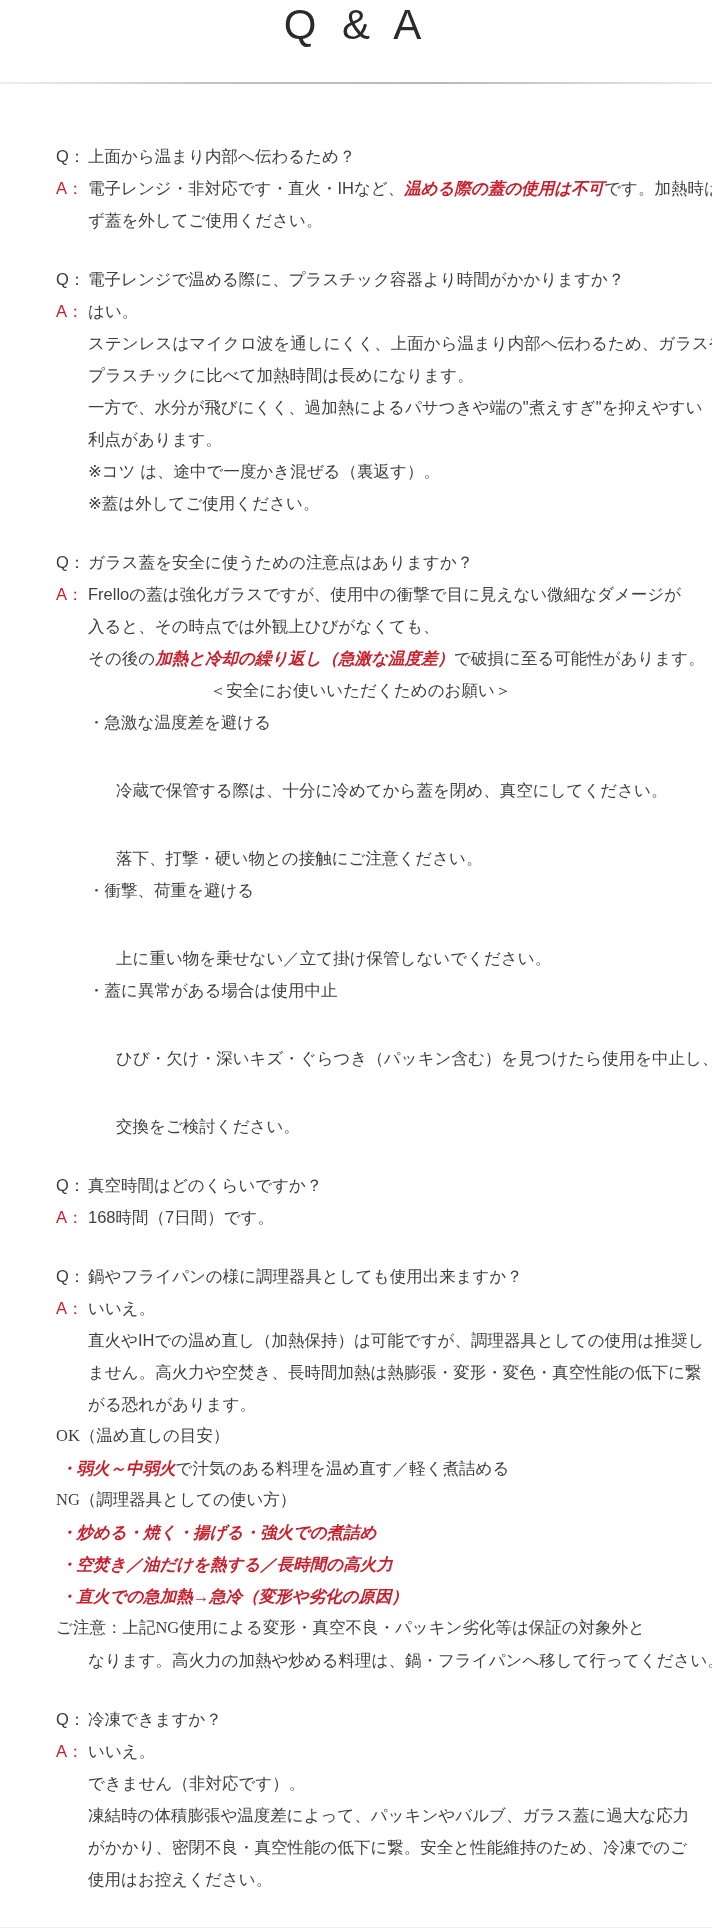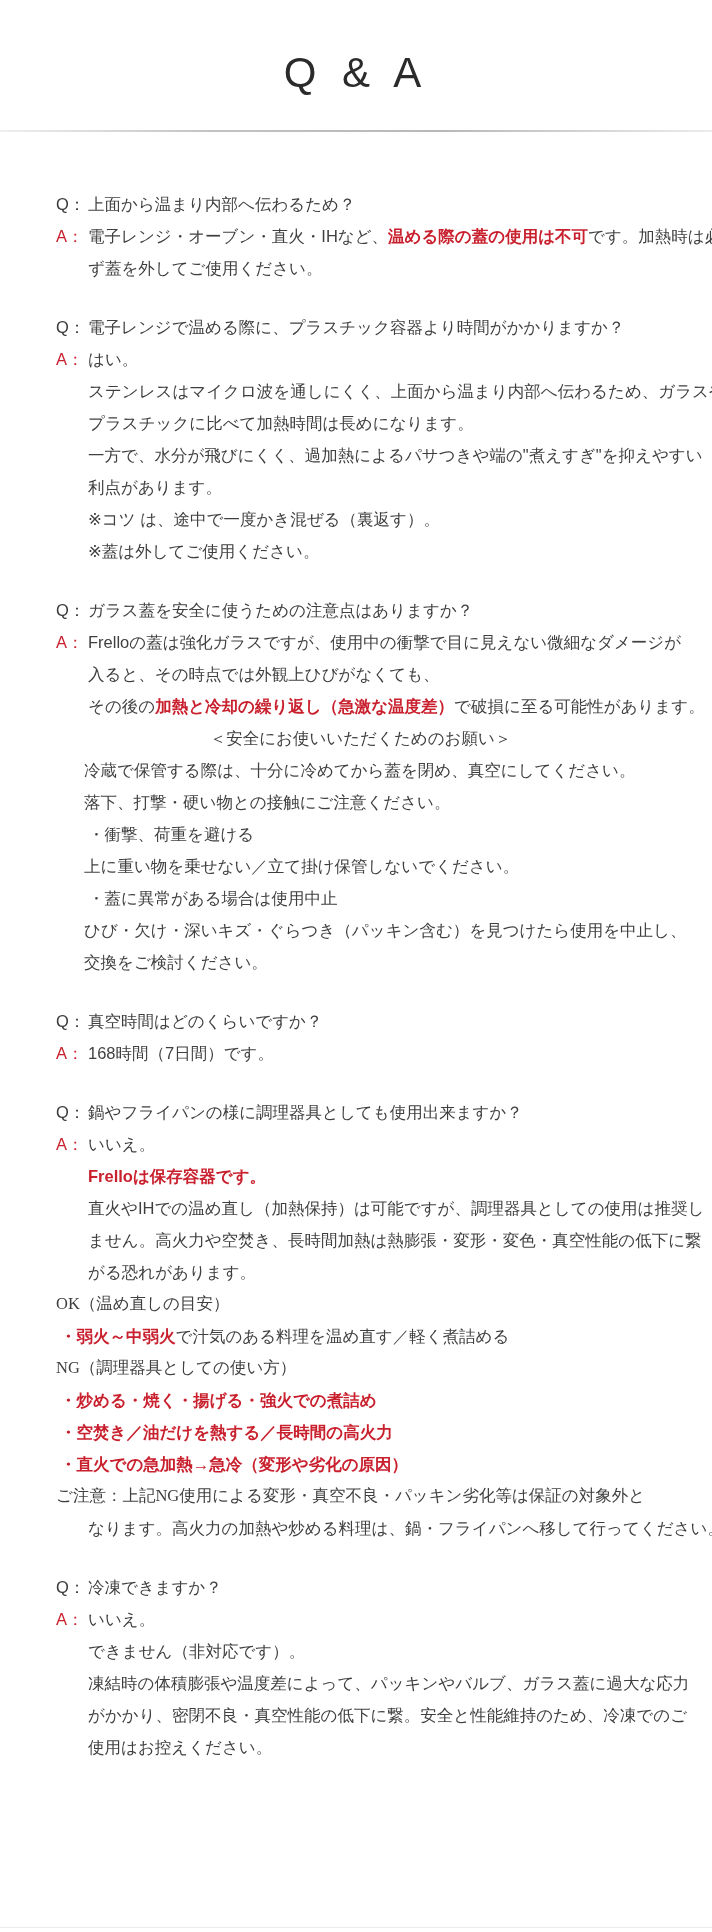--- a/index.html
+++ b/index.html
@@ -2,93 +2,93 @@
 <html lang="ja"><head>
 <meta charset="utf-8">
 <style>
   html,body{margin:0;padding:0;}
   body{
     width:712px;height:1932px;position:relative;background:#ffffff;
     font-family:"Liberation Sans","DejaVu Sans",sans-serif;
     color:var(--text,#3f3f3f);
     overflow:hidden;
   }
-  .header{padding-top:48px;}
+  .header{}
   .title{
     text-align:center;font-size:42px;font-weight:400;letter-spacing:7px;
     color:#2b2b2b;line-height:1.2;
   }
   .divider{
     height:2px;margin-top:32px;width:100%;
     background:linear-gradient(to right,#efefef,#c2c2c2 30%,#b8b8b8 62%,#ececec);
   }
   .content{padding-top:56px;}
   .block{margin-bottom:27px;}
   .line{
     position:relative;padding-left:88px;line-height:32px;height:32px;
     font-size:16.5px;white-space:nowrap;
   }
   .lbl{position:absolute;left:56px;top:0;}
   .lbl.q{color:#3a3a3a;}
   .lbl.a{color:var(--red,#c9202e);}
-  .ind1{padding-left:84px;}
+  .ind1{padding-left:116px;margin-top:36px;}
   .ind2{padding-left:56px;font-family:Liberation Serif, serif;}
   .ind3{padding-left:60px;}
   .indc{padding-left:9px;text-align:center;}
-  .rb{color:var(--red,#c9202e);font-weight:700;}
+  .rb{color:var(--red,#c9202e);font-weight:700;font-style:italic;}
   .footer-line{
     position:absolute;left:0;right:0;bottom:4px;height:1px;background:#ededed;
   }
 </style>
 </head>
 <body style="--red: #c9202e; --text: #3f3f3f;">
 
 <div class="header">
   <div class="title">Q &amp; A</div>
   <div class="divider"></div>
 </div>
 
 <div class="content">
     <div class="block">
       <div class="line ind0"><span class="lbl q">Q：</span><span>上面から温まり内部へ伝わるため？</span></div>
-      <div class="line ind0"><span class="lbl a">A：</span><span>電子レンジ・オーブン・直火・IHなど、</span><span class="rb">温める際の蓋の使用は不可</span><span>です。加熱時は必</span></div>
+      <div class="line ind0"><span class="lbl a">A：</span><span>電子レンジ・非対応です・直火・IHなど、</span><span class="rb">温める際の蓋の使用は不可</span><span>です。加熱時は必</span></div>
       <div class="line ind0"><span>ず蓋を外してご使用ください。</span></div>
     </div>
     <div class="block">
       <div class="line ind0"><span class="lbl q">Q：</span><span>電子レンジで温める際に、プラスチック容器より時間がかかりますか？</span></div>
       <div class="line ind0"><span class="lbl a">A：</span><span>はい。</span></div>
       <div class="line ind0"><span>ステンレスはマイクロ波を通しにくく、上面から温まり内部へ伝わるため、ガラスや</span></div>
       <div class="line ind0"><span>プラスチックに比べて加熱時間は長めになります。</span></div>
       <div class="line ind0"><span>一方で、水分が飛びにくく、過加熱によるパサつきや端の"煮えすぎ"を抑えやすい</span></div>
       <div class="line ind0"><span>利点があります。</span></div>
       <div class="line ind0"><span>※コツ は、途中で一度かき混ぜる（裏返す）。</span></div>
       <div class="line ind0"><span>※蓋は外してご使用ください。</span></div>
     </div>
     <div class="block">
       <div class="line ind0"><span class="lbl q">Q：</span><span>ガラス蓋を安全に使うための注意点はありますか？</span></div>
       <div class="line ind0"><span class="lbl a">A：</span><span>Frelloの蓋は強化ガラスですが、使用中の衝撃で目に見えない微細なダメージが</span></div>
       <div class="line ind0"><span>入ると、その時点では外観上ひびがなくても、</span></div>
       <div class="line ind0"><span>その後の</span><span class="rb">加熱と冷却の繰り返し（急激な温度差）</span><span>で破損に至る可能性があります。</span></div>
       <div class="line indc"><span>＜安全にお使いいただくためのお願い＞</span></div>
+      <div class="line ind0"><span>・急激な温度差を避ける</span></div>
       <div class="line ind1"><span>冷蔵で保管する際は、十分に冷めてから蓋を閉め、真空にしてください。</span></div>
       <div class="line ind1"><span>落下、打撃・硬い物との接触にご注意ください。</span></div>
       <div class="line ind0"><span>・衝撃、荷重を避ける</span></div>
       <div class="line ind1"><span>上に重い物を乗せない／立て掛け保管しないでください。</span></div>
       <div class="line ind0"><span>・蓋に異常がある場合は使用中止</span></div>
       <div class="line ind1"><span>ひび・欠け・深いキズ・ぐらつき（パッキン含む）を見つけたら使用を中止し、</span></div>
       <div class="line ind1"><span>交換をご検討ください。</span></div>
     </div>
     <div class="block">
       <div class="line ind0"><span class="lbl q">Q：</span><span>真空時間はどのくらいですか？</span></div>
       <div class="line ind0"><span class="lbl a">A：</span><span>168時間（7日間）です。</span></div>
     </div>
     <div class="block">
       <div class="line ind0"><span class="lbl q">Q：</span><span>鍋やフライパンの様に調理器具としても使用出来ますか？</span></div>
       <div class="line ind0"><span class="lbl a">A：</span><span>いいえ。</span></div>
-      <div class="line ind0"><span class="rb">Frelloは保存容器です。</span></div>
       <div class="line ind0"><span>直火やIHでの温め直し（加熱保持）は可能ですが、調理器具としての使用は推奨し</span></div>
       <div class="line ind0"><span>ません。高火力や空焚き、長時間加熱は熱膨張・変形・変色・真空性能の低下に繋</span></div>
       <div class="line ind0"><span>がる恐れがあります。</span></div>
       <div class="line ind2"><span>OK（温め直しの目安）</span></div>
       <div class="line ind3"><span class="rb">・弱火～中弱火</span><span>で汁気のある料理を温め直す／軽く煮詰める</span></div>
       <div class="line ind2"><span>NG（調理器具としての使い方）</span></div>
       <div class="line ind3"><span class="rb">・炒める・焼く・揚げる・強火での煮詰め</span></div>
       <div class="line ind3"><span class="rb">・空焚き／油だけを熱する／長時間の高火力</span></div>
       <div class="line ind3"><span class="rb">・直火での急加熱→急冷（変形や劣化の原因）</span></div>
       <div class="line ind2"><span>ご注意：上記NG使用による変形・真空不良・パッキン劣化等は保証の対象外と</span></div>

